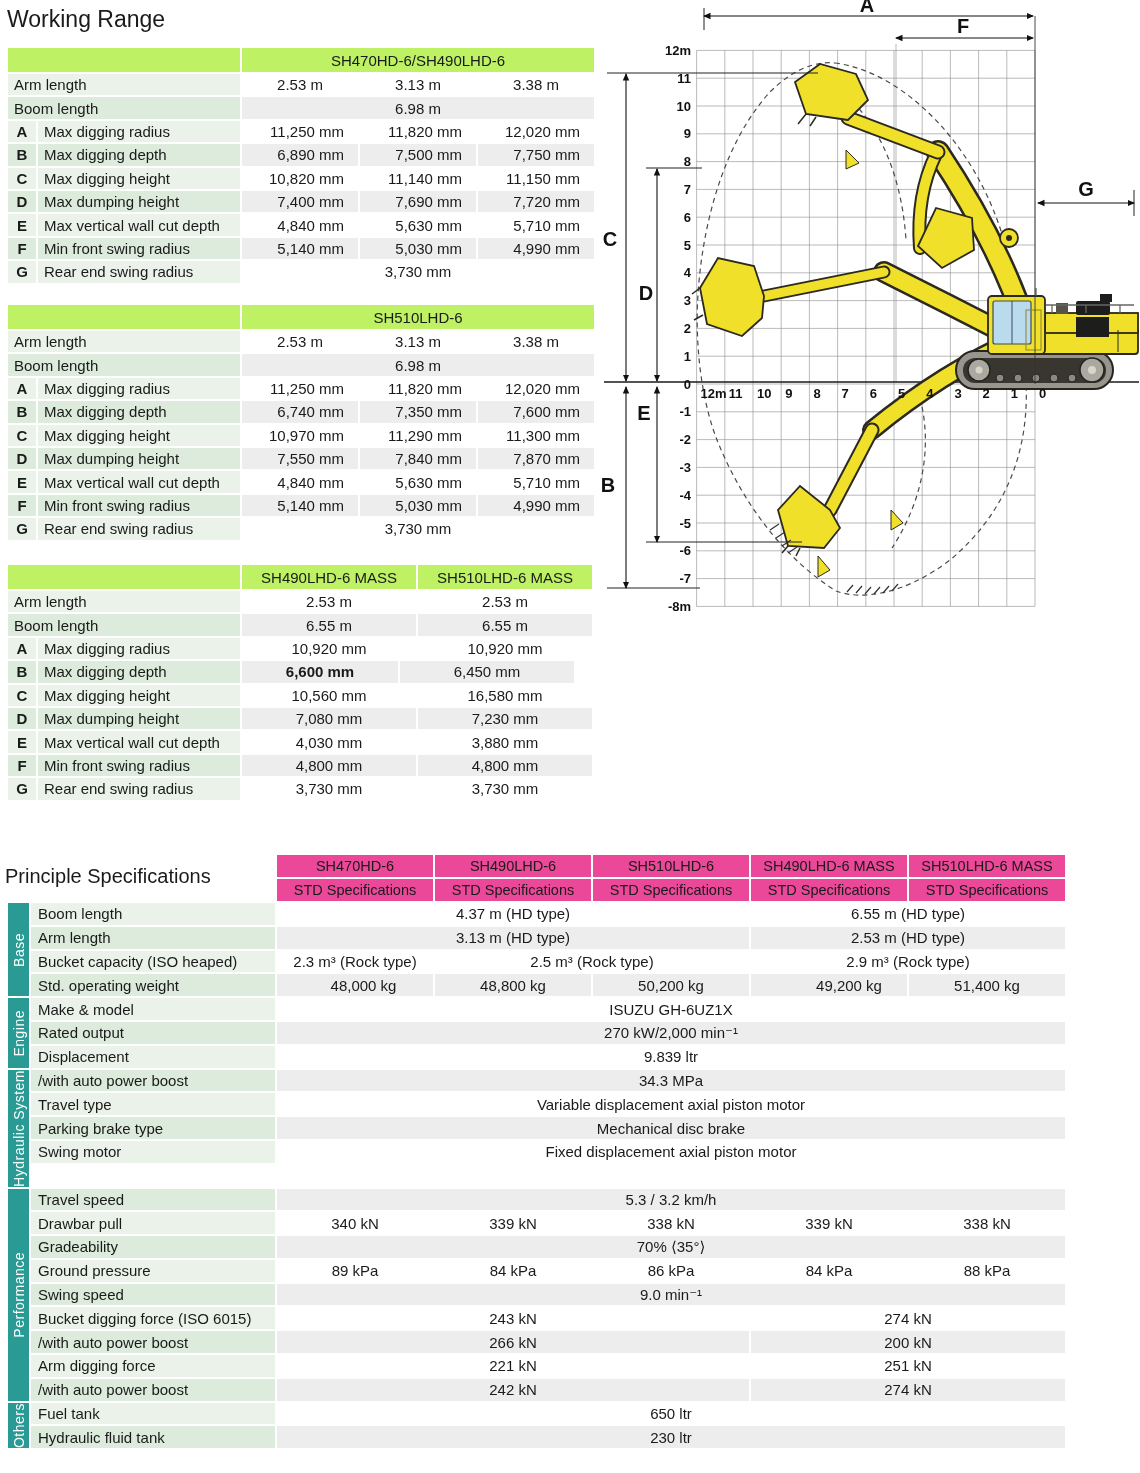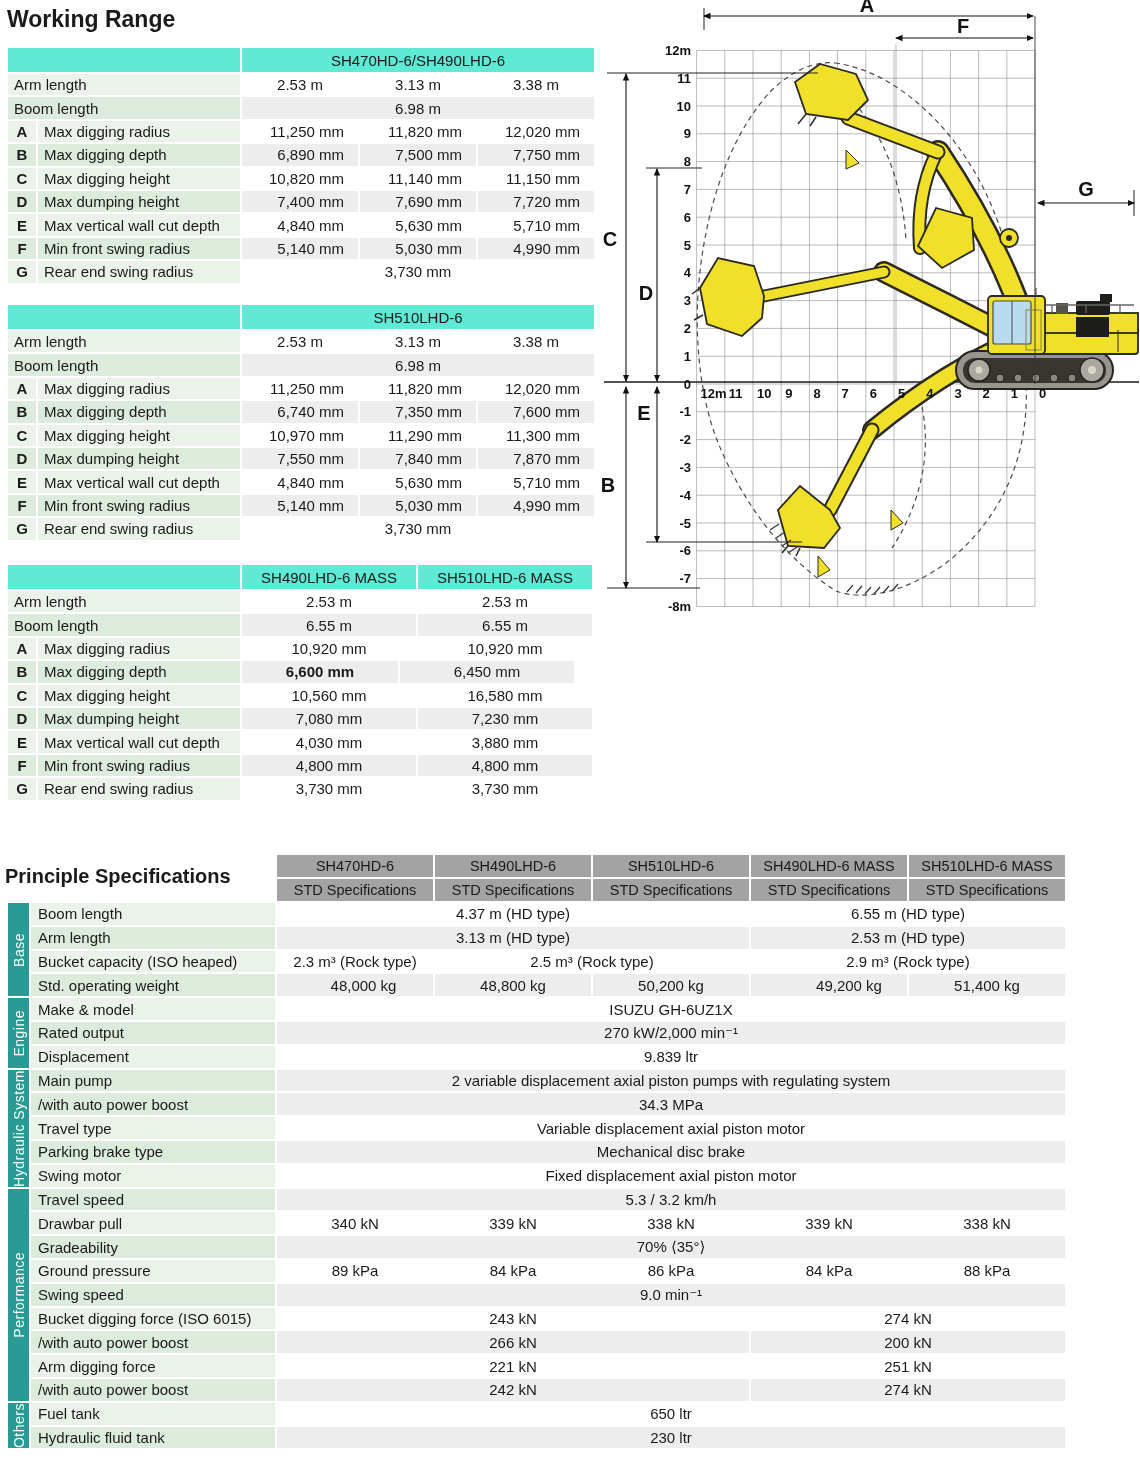--- a/index.html
+++ b/index.html
@@ -1,40 +1,40 @@
 <!DOCTYPE html>
 <html><head>
 <meta charset="utf-8">
 <style>
   html,body{margin:0;padding:0}
   body{width:1140px;height:1473px;position:relative;background:#fff;color:#1a1a1a;
        font-family:"Liberation Sans","DejaVu Sans",sans-serif;overflow:hidden}
-  .pg-title{position:absolute;font-weight:bold;white-space:nowrap}
+  .pg-title{position:absolute;font-weight:normal;white-space:nowrap}
   #working-range-title{left:7px;top:6px;font-size:23px}
   #spec-title{left:5px;top:865px;font-size:20px}
 
   .wr-table{position:absolute;left:8px}
   #wr0{top:48px}#wr1{top:305px}#wr2{top:565px}
   .t-row{display:flex;gap:2px;margin-bottom:2px}
   .c{box-sizing:border-box;display:flex;align-items:center;font-size:15px;
      height:21.4px;flex:0 0 auto;white-space:nowrap}
   .t-row.hdr .c{height:24px}
-  .head{background:#5eead4;justify-content:center}
+  .head{background:#bef264;justify-content:center}
   .lab1{background:#eaf2ea}
   .lab2{background:#dcebdc}
   .val1{background:#ffffff}
   .val2{background:#ededed}
   .key{justify-content:center;font-weight:bold}
   .lab{padding-left:6px}
   .ctr{justify-content:center}
   .rgt{justify-content:flex-end;padding-right:14px}
 
   #spec-table{position:absolute;left:8px;top:855px}
   .sh-row{display:flex;gap:2px;margin-bottom:2px;margin-left:269px}
-  .sh-cell{box-sizing:border-box;width:156px;height:22px;background:#a3a3a3;
+  .sh-cell{box-sizing:border-box;width:156px;height:22px;background:#ec4899;
            display:flex;align-items:center;justify-content:center;font-size:14.5px;white-space:nowrap}
   .spec-section{display:flex;gap:2px;margin-bottom:2px}
   .sec-bar{flex:0 0 21px;background:#2a9b94;display:flex;align-items:center;justify-content:center}
   .sec-bar span{writing-mode:vertical-rl;transform:rotate(180deg);color:#fff;font-size:14px;letter-spacing:.5px;white-space:nowrap}
   .sec-rows{display:flex;flex-direction:column;gap:2px}
   .spec-row{display:flex;gap:2px}
   .spec-label{box-sizing:border-box;flex:0 0 244px;padding-left:7px;display:flex;
               align-items:center;font-size:15px;height:21.8px;white-space:nowrap}
   .spec-cell{box-sizing:border-box;display:flex;align-items:center;justify-content:center;
              font-size:15px;height:21.8px;white-space:nowrap}
@@ -502,24 +502,20 @@
           <div class="spec-cell val1" style="width: 788px;">9.839 ltr</div>
         </div>
       </div>
     </div>
     <div class="spec-section">
       <div class="sec-bar">
         <span>Hydraulic System</span>
       </div>
       <div class="sec-rows">
         <div class="spec-row">
-          <div class="spec-label lab2">Main pump</div>
-          <div class="spec-cell val2" style="width: 788px;">2 variable displacement axial piston pumps with regulating system</div>
-        </div>
-        <div class="spec-row">
           <div class="spec-label lab2">/with auto power boost</div>
           <div class="spec-cell val2" style="width: 788px;">34.3 MPa</div>
         </div>
         <div class="spec-row">
           <div class="spec-label lab1">Travel type</div>
           <div class="spec-cell val1" style="width: 788px;">Variable displacement axial piston motor</div>
         </div>
         <div class="spec-row">
           <div class="spec-label lab2">Parking brake type</div>
           <div class="spec-cell val2" style="width: 788px;">Mechanical disc brake</div>

